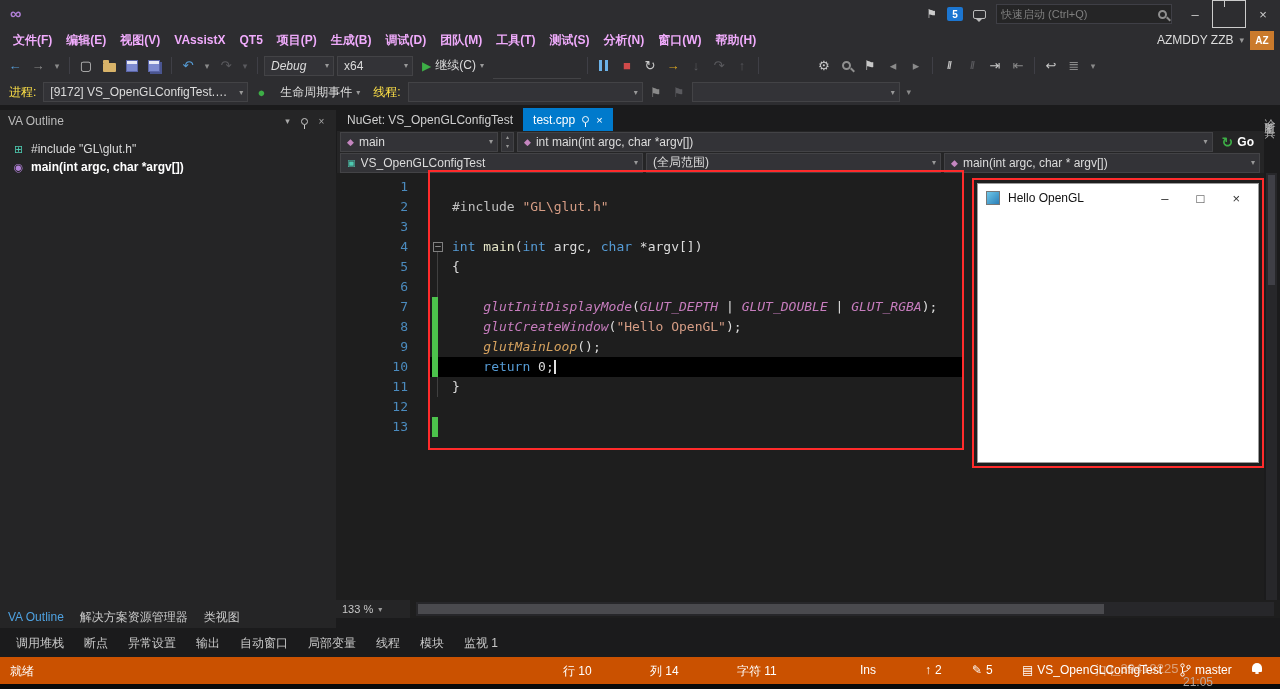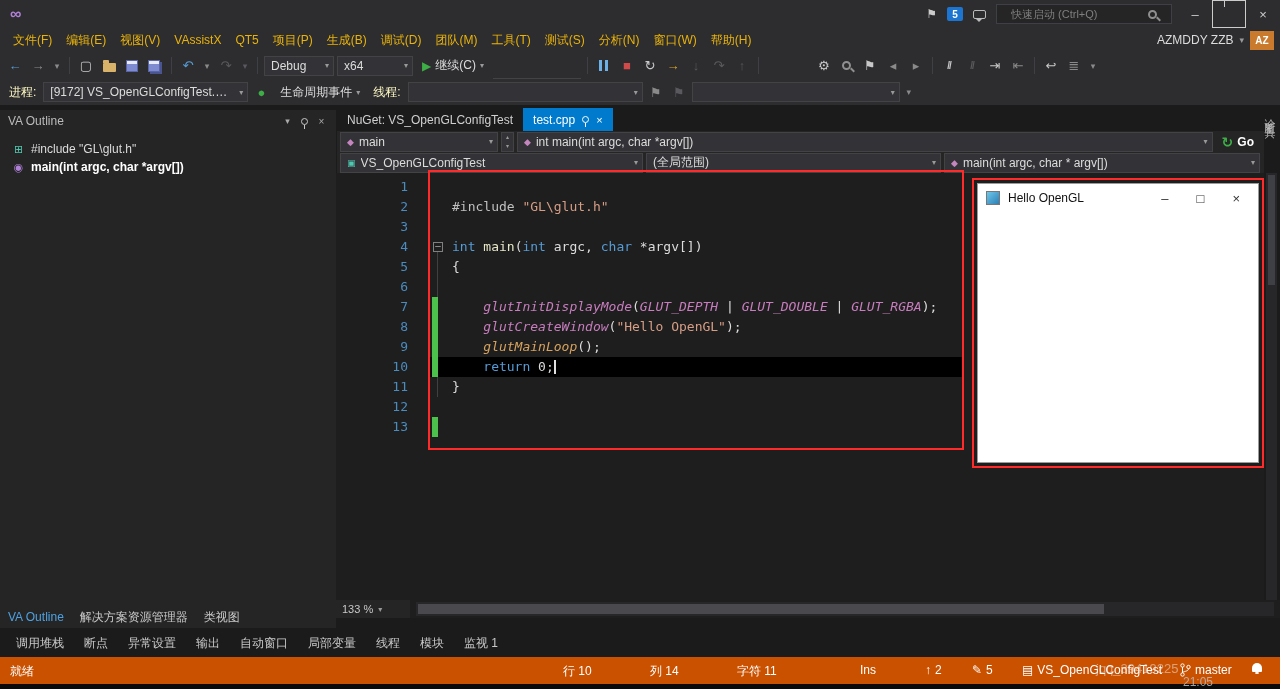--- a/index.html
+++ b/index.html
@@ -7,21 +7,21 @@
   .vs{position:relative;width:1280px;height:689px;background:#1B1B1C;overflow:hidden;color:#CCC;font-size:12px;}
   .vs *{box-sizing:border-box;}
 
   
   .titlebar{position:absolute;left:0;top:0;width:1280px;height:28px;background:#2D2D30;display:flex;align-items:center;}
   .vslogo{margin-left:10px;color:#B180D7;font-size:16px;font-weight:bold;}
   .title-text{margin-left:12px;color:#8E8E8E;}
   .tb-flex{flex:1;}
   .tb-right{display:flex;align-items:center;gap:10px;margin-right:6px;}
   .badge{min-width:16px;height:14px;background:#1C76D1;color:#fff;border-radius:2px;font-size:10px;font-weight:bold;display:flex;align-items:center;justify-content:center;padding:0 3px;}
-  .quicklaunch{width:176px;height:20px;background:#252526;border:1px solid #3F3F46;display:flex;align-items:center;padding:0 14px;color:#7F7F7F;font-size:11px;}
+  .quicklaunch{width:176px;height:20px;background:#252526;border:1px solid #3F3F46;display:flex;align-items:center;padding:0 4px;color:#7F7F7F;font-size:11px;}
   .quicklaunch .txt{flex:1;white-space:nowrap;overflow:hidden;}
   .winctl{display:flex;}
   .winctl span{width:34px;height:28px;display:flex;align-items:center;justify-content:center;color:#CCC;font-size:13px;}
 
   
   .i-mag{position:relative;width:9px;height:9px;border:2px solid #8F8F8F;border-radius:50%;display:inline-block;flex:none;}
   .i-mag::after{content:"";position:absolute;left:6px;top:6px;width:5px;height:2px;background:#8F8F8F;transform:rotate(45deg);}
   .i-chat{position:relative;display:inline-block;width:13px;height:9px;border:1px solid #BBB;border-radius:2px;flex:none;}
   .i-chat::after{content:"";position:absolute;left:2px;top:8px;border:3px solid transparent;border-top-color:#BBB;}
   .i-restore{width:9px;height:9px;border:1px solid #CCC;position:relative;display:inline-block;}
@@ -33,39 +33,39 @@
   .i-folder{position:relative;width:13px;height:9px;background:#D8B369;display:inline-block;border-radius:1px;margin-top:3px;}
   .i-folder::before{content:"";position:absolute;top:-3px;left:0;width:6px;height:3px;background:#D8B369;border-radius:1px 1px 0 0;}
   .i-floppy{width:12px;height:12px;background:linear-gradient(#E8EAF5 0 3px,#7E8BD0 3px);border:1px solid #5A65A8;display:inline-block;}
   .i-floppy.all{box-shadow:2px 2px 0 0 #4A5590;margin-right:2px;}
   .i-pause{display:inline-block;width:9px;height:11px;background:linear-gradient(90deg,#6CB2E8 0 3px,transparent 3px 6px,#6CB2E8 6px 9px);}
   .i-bell{position:relative;display:inline-block;width:10px;height:9px;background:#fff;border-radius:5px 5px 1px 1px;}
   .i-bell::after{content:"";position:absolute;left:3px;top:9px;width:4px;height:2px;background:#fff;border-radius:50%;}
 
   
   .menubar{position:absolute;left:0;top:28px;width:1280px;height:24px;background:#2D2D30;display:flex;align-items:center;padding-left:6px;}
-  .menu-item{padding:0 7px;color:#eab308;}
+  .menu-item{padding:0 7px;color:#f0abfc;font-weight:bold;}
   .acct{margin-left:auto;display:flex;align-items:center;gap:6px;margin-right:6px;}
   .acct .name{color:#DCDCDC;}
   .acct .chev{font-size:9px;color:#999;}
   .avatar{width:24px;height:19px;background:#CA7A2C;color:#fff;font-size:10px;font-weight:bold;display:flex;align-items:center;justify-content:center;}
 
   
   .toolbar1,.toolbar2{position:absolute;left:0;width:1280px;height:27px;background:#2D2D30;display:flex;align-items:center;padding-left:5px;gap:3px;}
   .toolbar1{top:52px;}
   .toolbar2{top:79px;border-bottom:1px solid #1B1B1C;}
   .tb-icon{min-width:20px;height:20px;display:flex;align-items:center;justify-content:center;font-size:13px;color:#C8C8C8;}
   .sep{width:1px;height:17px;background:#3F3F46;margin:0 3px;flex:none;}
   .gap{flex:none;}
   .combo{height:20px;background:#333337;border:1px solid #434346;display:flex;align-items:center;padding:0 4px 0 6px;color:#DCDCDC;flex:none;overflow:hidden;}
   .combo .lbl{white-space:nowrap;overflow:hidden;text-overflow:ellipsis;flex:1;}
   .combo .chev{margin-left:6px;color:#999;font-size:8px;flex:none;}
   .tb-btn{height:20px;display:flex;align-items:center;gap:4px;padding:0 6px;color:#DCDCDC;flex:none;}
   .tb-btn .chev{color:#999;font-size:8px;}
-  .tb-label{color:#fef9c3;padding:0 4px;flex:none;}
+  .tb-label{color:#fde047;padding:0 4px;flex:none;}
   .c-blue{color:#569CD6}.c-green{color:#3DAE46}.c-red{color:#D04A4A}.c-dim{color:#8A8A8A}
   .c-dis{color:#5A5A5E}.c-light{color:#C8C8C8}.c-gold{color:#D9A521}
   .sm{font-size:9px;min-width:12px}
   .tx{font-size:10px;font-weight:bold;letter-spacing:-1px}
 
   
   .sidepanel{position:absolute;left:0;top:110px;width:336px;height:518px;background:#252526;}
   .sp-header{height:22px;display:flex;align-items:center;padding:0 6px 0 8px;color:#BBB;}
   .sp-header .t{flex:1;}
   .sp-header .hic{width:17px;text-align:center;color:#AAA;font-size:10px;display:flex;align-items:center;justify-content:center;height:16px;}
@@ -203,21 +203,21 @@
       </span>
       <span class="tb-icon">
         <span class="i-floppy all"></span>
       </span>
       <div class="sep"></div>
       <span class="tb-icon c-blue">↶</span>
       <span class="tb-icon c-dim sm">▾</span>
       <span class="tb-icon c-dis">↷</span>
       <span class="tb-icon c-dis sm">▾</span>
       <div class="sep"></div>
-      <div class="combo" style="width: 70px;">
+      <div class="combo" style="width: 70px; font-style: italic;">
         <span class="lbl">Debug</span>
         <span class="chev">▾</span>
       </div>
       <div class="combo" style="width: 76px;">
         <span class="lbl">x64</span>
         <span class="chev">▾</span>
       </div>
       <div class="tb-btn">
         <span class="c-green">▶</span>
         <span>继续(C)</span>

